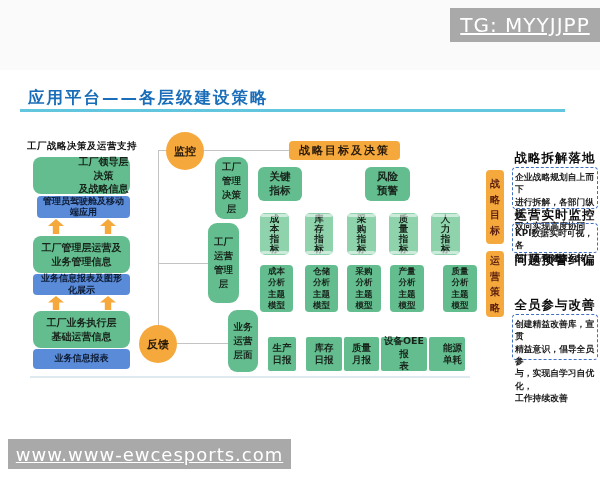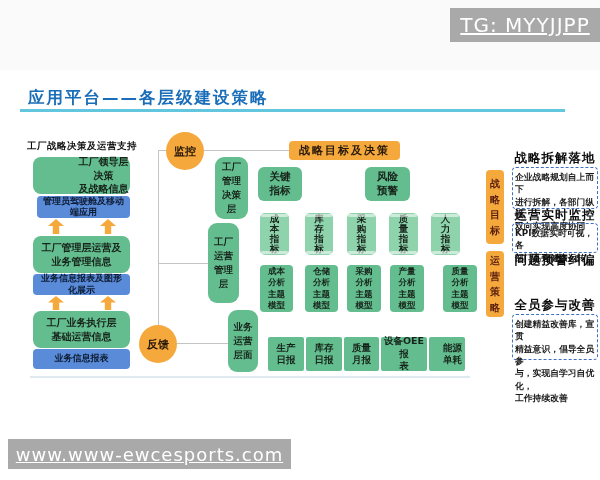--- a/index.html
+++ b/index.html
@@ -177,21 +177,21 @@
 模型</div>
   <div class="mbox pre" style="left:390px;top:265px;width:34px;height:47px;">产量
 分析
 主题
 模型</div>
   <div class="mbox pre" style="left:443px;top:265px;width:34px;height:47px;">质量
 分析
 主题
 模型</div>
 
-  <div class="rbox pre" style="left:268px;top:337px;width:36px;height:34px;">生产
+  <div class="rbox pre" style="left:268px;top:337px;width:28px;height:34px;">生产
 日报</div>
   <div class="rbox pre" style="left:306px;top:337px;width:36px;height:34px;">库存
 日报</div>
   <div class="rbox pre" style="left:344px;top:337px;width:35px;height:34px;">质量
 月报</div>
   <div class="rbox pre" style="left:381px;top:337px;width:46px;height:34px;">设备OEE报
 表</div>
   <div class="rbox pre" style="left:429px;top:337px;width:36px;height:34px;padding-left:11px;">能源
 单耗</div>
 

